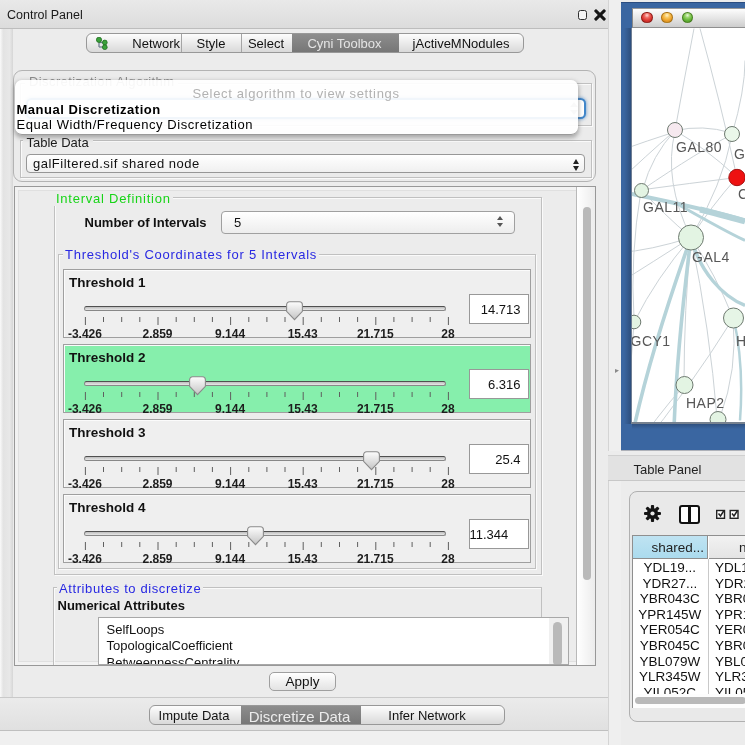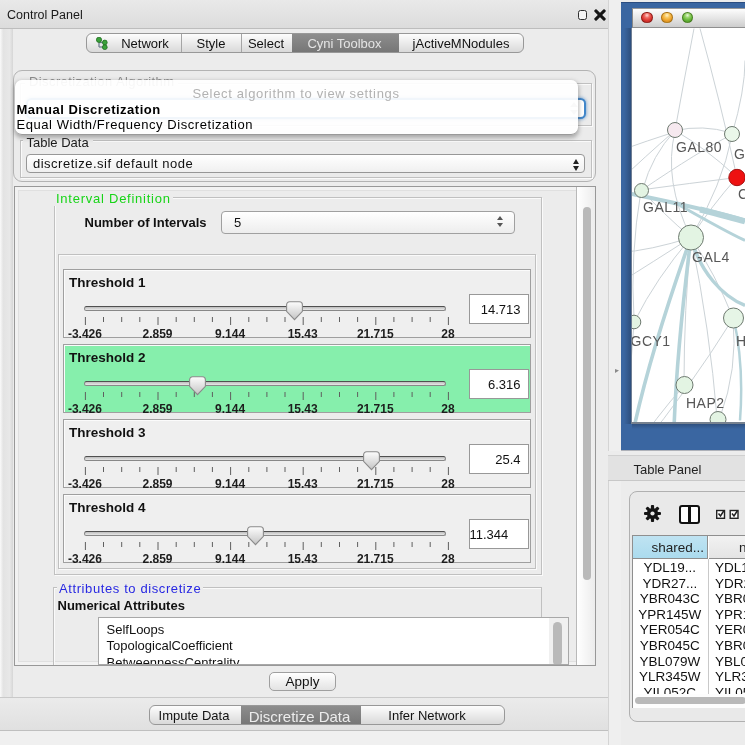--- a/index.html
+++ b/index.html
@@ -27,59 +27,60 @@
     <div class="abs" style="left:205px;top:0;width:106.5px;height:19.5px;background:linear-gradient(#8d8d8d,#747474);"></div>
   </div>
   <svg class="abs" style="left:96px;top:36.5px;" width="12" height="13">
     <line x1="3" y1="4" x2="3" y2="10" stroke="#708090" stroke-width="1.3"></line>
     <line x1="3" y1="5.5" x2="8" y2="5.5" stroke="#708090" stroke-width="1.3"></line>
     <line x1="3" y1="10" x2="8" y2="10" stroke="#708090" stroke-width="1.3"></line>
     <circle cx="3" cy="2.8" r="2.6" fill="#3ba23b" stroke="#1f6f1f" stroke-width="0.8"></circle>
     <circle cx="8.8" cy="5.5" r="2.4" fill="#3ba23b" stroke="#1f6f1f" stroke-width="0.8"></circle>
     <circle cx="8.8" cy="10.2" r="2.4" fill="#3ba23b" stroke="#1f6f1f" stroke-width="0.8"></circle>
   </svg>
-  <div class="abs" style="left:110px;top:36px;width:70px;text-align:center;font-size:13px;color:#111;">Network</div>
+  <div class="abs" style="left:110px;top:36px;width:70px;text-align:right;font-size:13px;color:#111;">Network</div>
   <div class="abs" style="left:183px;top:36px;width:56px;text-align:center;font-size:13px;color:#111;">Style</div>
   <div class="abs" style="left:240px;top:36px;width:52px;text-align:center;font-size:13px;color:#111;">Select</div>
   <div class="abs" style="left:291px;top:36px;width:107px;text-align:center;font-size:13px;color:#e4e4e4;">Cyni Toolbox</div>
   <div class="abs" style="left:398px;top:36px;width:126px;text-align:center;font-size:13px;color:#111;">jActiveMNodules</div>
 
   
   <div class="abs" style="left:13px;top:69.5px;width:582.5px;height:112px;border:1px solid #b3b3b3;border-radius:9px;background:#ebebeb;"></div>
   <div class="abs" style="left:20px;top:83px;width:572.3px;height:43px;border:1px solid #c0c0c0;box-shadow:1px 1px 0 #fafafa, inset 1px 1px 0 #fafafa;"></div>
   <div class="abs" style="left:25px;top:74px;background:#ebebeb;padding:0 4px;font-size:13px;letter-spacing:0.4px;color:#8a8a8a;">Discretization Algorithm</div>
   
   <div class="abs" style="left:26px;top:97.5px;width:559.5px;height:21px;background:#fff;border:2px solid #4186c9;border-radius:5.5px;box-shadow:0 0 3px 1px rgba(80,140,200,0.55);"></div>
   <div class="abs" style="left:570px;top:101.5px;width:0;height:0;border-left:4px solid transparent;border-right:4px solid transparent;border-bottom:5px solid #aaa;"></div>
   <div class="abs" style="left:570px;top:109.5px;width:0;height:0;border-left:4px solid transparent;border-right:4px solid transparent;border-top:5px solid #aaa;"></div>
   
   <div class="abs" style="left:20px;top:140px;width:572.3px;height:37.5px;border:1px solid #c0c0c0;box-shadow:1px 1px 0 #fafafa, inset 1px 1px 0 #fafafa;"></div>
   <div class="abs" style="left:22.5px;top:134.5px;background:#ebebeb;padding:0 4px;font-size:13px;color:#1a1a1a;">Table Data</div>
   <div class="abs" style="left:26px;top:153.5px;width:558.5px;height:19px;border:1px solid #979797;border-radius:4px;background:linear-gradient(#ffffff,#f0f0f0);"></div>
-  <div class="abs" style="left:33px;top:156px;font-size:13px;letter-spacing:0.5px;color:#111;">discretize.sif default node</div>
+  <div class="abs" style="left:33px;top:156px;font-size:13px;letter-spacing:0.5px;color:#111;">galFiltered.sif shared node</div>
   <div class="abs" style="left:572.5px;top:158.5px;width:0;height:0;border-left:3.5px solid transparent;border-right:3.5px solid transparent;border-bottom:5px solid #222;"></div>
   <div class="abs" style="left:572.5px;top:166px;width:0;height:0;border-left:3.5px solid transparent;border-right:3.5px solid transparent;border-top:5px solid #222;"></div>
 
   
   <div class="abs" style="left:13.5px;top:186px;width:582px;height:480px;border:1px solid #989898;background:#ececec;box-shadow:inset 0 0 0 3px #f2f2f2, inset 0 0 0 4px rgba(0,0,0,0.05);"></div>
   <div class="abs" style="left:575.5px;top:187px;width:1px;height:478px;background:#b9b9b9;"></div>
   <div class="abs" style="left:576.5px;top:187px;width:18px;height:478px;background:linear-gradient(to right,#ffffff,#ececec);"></div>
   <div class="abs" style="left:583px;top:207px;width:8px;height:373px;background:#b9b9b9;border-radius:4px;"></div>
 
   
   <div class="abs" style="left:53.5px;top:196.5px;width:488.5px;height:378px;border:1px solid #c0c0c0;box-shadow:1px 1px 0 #fafafa, inset 1px 1px 0 #fafafa;"></div>
   <div class="abs" style="left:54px;top:190.5px;background:#ececec;padding:0 2px;font-size:13px;letter-spacing:0.75px;color:#17d417;">Interval Definition</div>
   <div class="abs" style="left:84.5px;top:215px;font-size:13px;font-weight:bold;color:#111;">Number of Intervals</div>
   <div class="abs" style="left:220.5px;top:210.5px;width:294px;height:23px;border:1px solid #a0a0a0;border-radius:4px;background:linear-gradient(#ffffff,#ededed);"></div>
   <div class="abs" style="left:234px;top:215px;font-size:13px;color:#111;">5</div>
   <div class="abs" style="left:497px;top:216px;width:0;height:0;border-left:3.5px solid transparent;border-right:3.5px solid transparent;border-bottom:4.5px solid #555;"></div>
   <div class="abs" style="left:497px;top:223px;width:0;height:0;border-left:3.5px solid transparent;border-right:3.5px solid transparent;border-top:4.5px solid #555;"></div>
 
   
   <div class="abs" style="left:58px;top:253.5px;width:478px;height:315.5px;border:1px solid #c0c0c0;box-shadow:1px 1px 0 #fafafa, inset 1px 1px 0 #fafafa;"></div>
+  <div class="abs" style="left:63px;top:247px;background:#ececec;padding:0 2px;font-size:13px;letter-spacing:0.75px;color:#2828e2;">Threshold's Coordinates for 5 Intervals</div>
   <svg width="0" height="0">
       <defs>
         <linearGradient id="thg" x1="0" y1="0" x2="0" y2="1">
           <stop offset="0" stop-color="#fdfdfd"></stop>
           <stop offset="1" stop-color="#c4c4c4"></stop>
         </linearGradient>
       </defs>
     </svg>
   
 <div style="position:absolute;left:62.5px;top:268.5px;width:468px;height:69.5px;background:#efefef;border:1px solid #9f9f9f;box-shadow:inset 1px 1px 0 #fbfbfb;">

